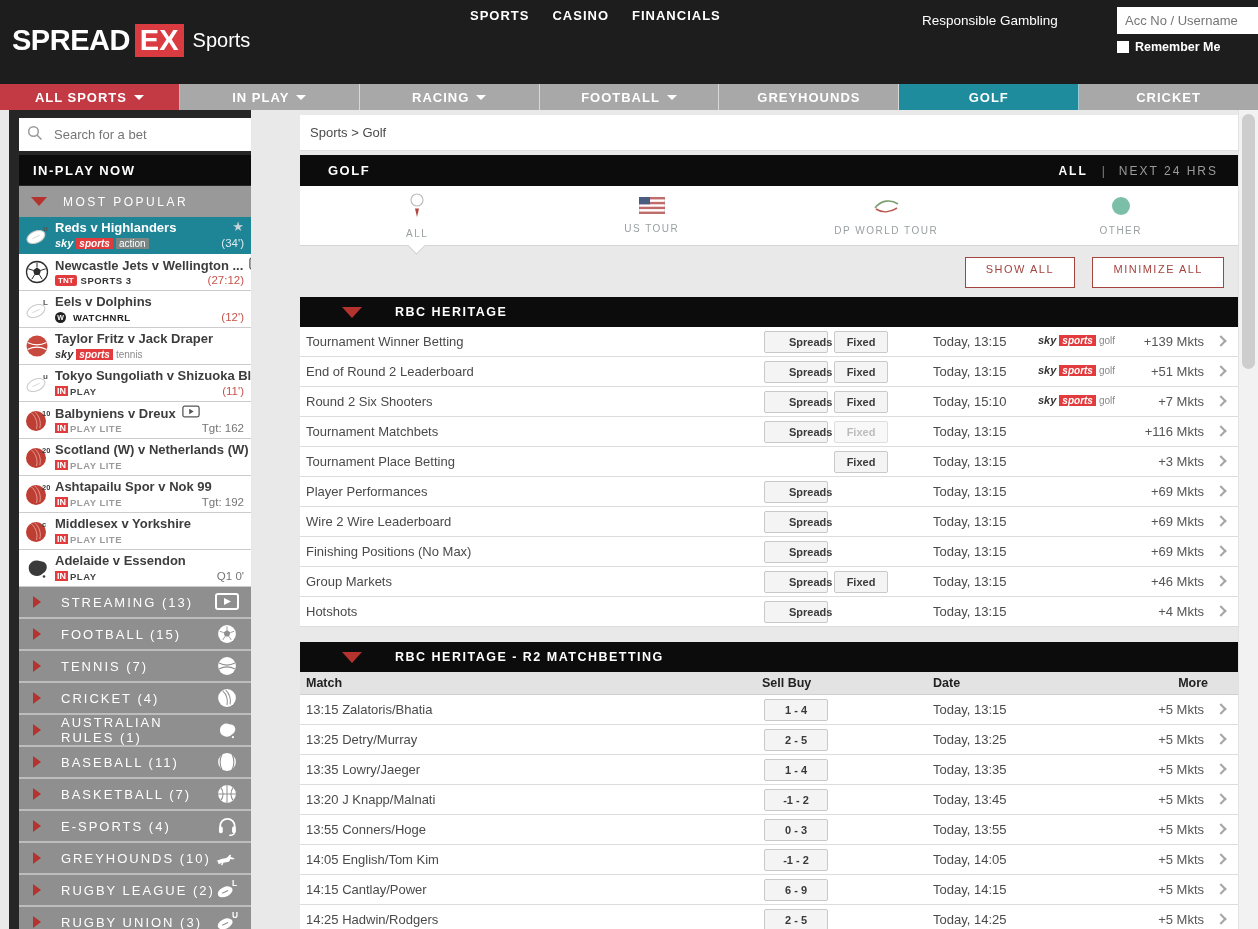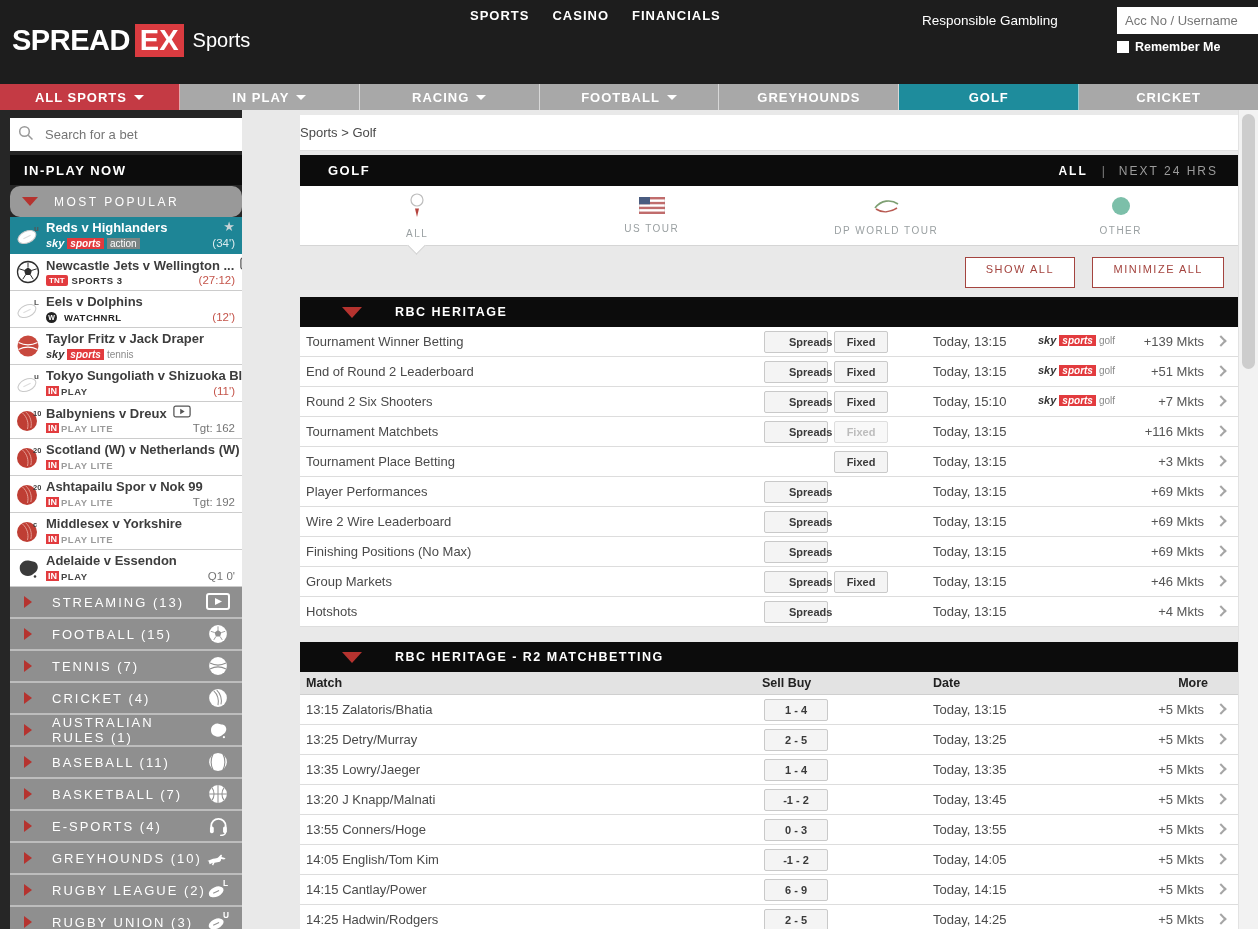--- a/index.html
+++ b/index.html
@@ -26,25 +26,25 @@
 
   
   .main-nav { position:absolute; top:84px; left:0; width:1258px; height:26px; display:flex; background:#a8a8a8; z-index:5; }
   .main-nav .tab { flex:1; display:flex; align-items:center; justify-content:center; gap:7px; color:#fff; font-size:13px; font-weight:bold; letter-spacing:1px; border-right:1px solid rgba(255,255,255,.55); cursor:pointer; }
   .main-nav .tab:last-child { border-right:none; }
   .tab.red { background:#c43a44; }
   .tab.teal { background:#1e8c9c; }
   .caret-down { width:0; height:0; border-left:5px solid transparent; border-right:5px solid transparent; border-top:5px solid #fff; margin-top:1px; }
 
   
-  .sidebar { position:absolute; top:110px; left:0; width:242px; height:819px; background:#262626; padding:8px 0 0 10px; overflow:hidden; }
+  .sidebar { position:absolute; top:110px; left:9px; width:242px; height:819px; background:#262626; padding:8px 0 0 10px; overflow:hidden; }
   .search-bar { height:33px; background:#fff; display:flex; align-items:center; padding:0 8px; }
   .search-bar input { border:none; outline:none; font-size:13px; color:#666; margin-left:9px; width:210px; background:transparent; font-family:"Liberation Sans", sans-serif; }
   .inplay-bar { height:30px; background:#0c0c0c; color:#fff; font-weight:bold; font-size:13px; letter-spacing:1.5px; display:flex; align-items:center; padding-left:14px; margin-top:4px; }
-  .most-popular { height:31px; background:#999; display:flex; align-items:center; color:#fff; font-size:12px; letter-spacing:2.5px; padding-left:12px; margin-top:1px; cursor:pointer;border-radius:10px; }
+  .most-popular { height:31px; background:#999; display:flex; align-items:center; color:#fff; font-size:12px; letter-spacing:2.5px; padding-left:12px; margin-top:1px; cursor:pointer; }
   .tri-down-sm { width:0; height:0; border-left:8px solid transparent; border-right:8px solid transparent; border-top:9px solid #b5332f; margin-right:16px; }
 
   .event { position:relative; height:37px; background:#fff; border-bottom:1px solid #cccccc; cursor:pointer; }
   .event.selected { background:#1e8596; border-bottom-color:#1e8596; }
   .event .eicon { position:absolute; left:5px; top:5px; width:26px; height:26px; }
   .event .ename { position:absolute; left:36px; top:3px; font-size:13px; font-weight:bold; color:#3d3d3d; white-space:nowrap; display:flex; align-items:center; gap:6px; }
   .event.selected .ename { color:#fff; }
   .event .badge-line { position:absolute; left:36px; bottom:3px; height:14px; display:flex; align-items:center; }
   .event .escore { position:absolute; right:7px; bottom:4px; font-size:11.5px; font-weight:bold; color:#c0392b; white-space:nowrap; }
   .event .escore .sub { font-weight:normal; color:#c4544a; margin-left:3px; }
@@ -70,21 +70,21 @@
   .b-inplay .rest { font-size:9.5px; font-weight:bold; color:#444; margin-left:2px; letter-spacing:.5px; }
   .b-inplay.lite .rest { color:#9b9b9b; }
 
   .category { height:32px; background:#8f8f8f; border-bottom:2px solid #bdbdbd; display:flex; align-items:center; padding:0 12px 0 14px; cursor:pointer; }
   .category .tri-right { width:0; height:0; border-top:6px solid transparent; border-bottom:6px solid transparent; border-left:8px solid #b5332f; margin-right:20px; }
   .category .clabel { color:#fff; font-size:13px; letter-spacing:2px; flex:1; }
   .category .cicon { width:24px; height:24px; display:flex; align-items:center; justify-content:center; }
 
   
   .main { position:absolute; left:300px; top:110px; width:938px; height:819px; overflow:hidden; }
-  .breadcrumb { margin-top:5px; height:36px; background:#fff; display:flex; align-items:center; font-size:13px; color:#4a4a4a; border-bottom:1px solid #e0e0e0; }
+  .breadcrumb { margin-top:5px; height:36px; background:#fff; display:flex; align-items:center; padding-left:10px; font-size:13px; color:#4a4a4a; border-bottom:1px solid #e0e0e0; }
   .golf-bar { margin-top:4px; height:31px; background:#0c0c0c; display:flex; align-items:center; padding:0 20px 0 28px; }
   .golf-bar .gtitle { color:#fff; font-size:13px; font-weight:bold; letter-spacing:1.5px; flex:1; }
   .golf-bar .f-all { color:#fff; font-size:12px; font-weight:bold; letter-spacing:2px; cursor:pointer; }
   .golf-bar .fdiv { color:#808080; margin:0 14px; font-size:12px; }
   .golf-bar .f-next { color:#9b9b9b; font-size:12px; letter-spacing:2px; cursor:pointer; }
   .tours { height:60px; background:#fff; border-bottom:1px solid #d5d5d5; display:flex; position:relative; }
   .tour { flex:1; display:flex; flex-direction:column; align-items:center; justify-content:center; gap:5px; cursor:pointer; position:relative; }
   .tour .tlabel { font-size:10px; letter-spacing:1.5px; color:#9aa0a2; }
   .tour .notch { position:absolute; bottom:-7px; left:50%; margin-left:-7px; width:13px; height:13px; background:#fff; transform:rotate(45deg); border-right:1px solid #d0d0d0; border-bottom:1px solid #d0d0d0; display:none; }
   .tour.active .notch { display:block; }

